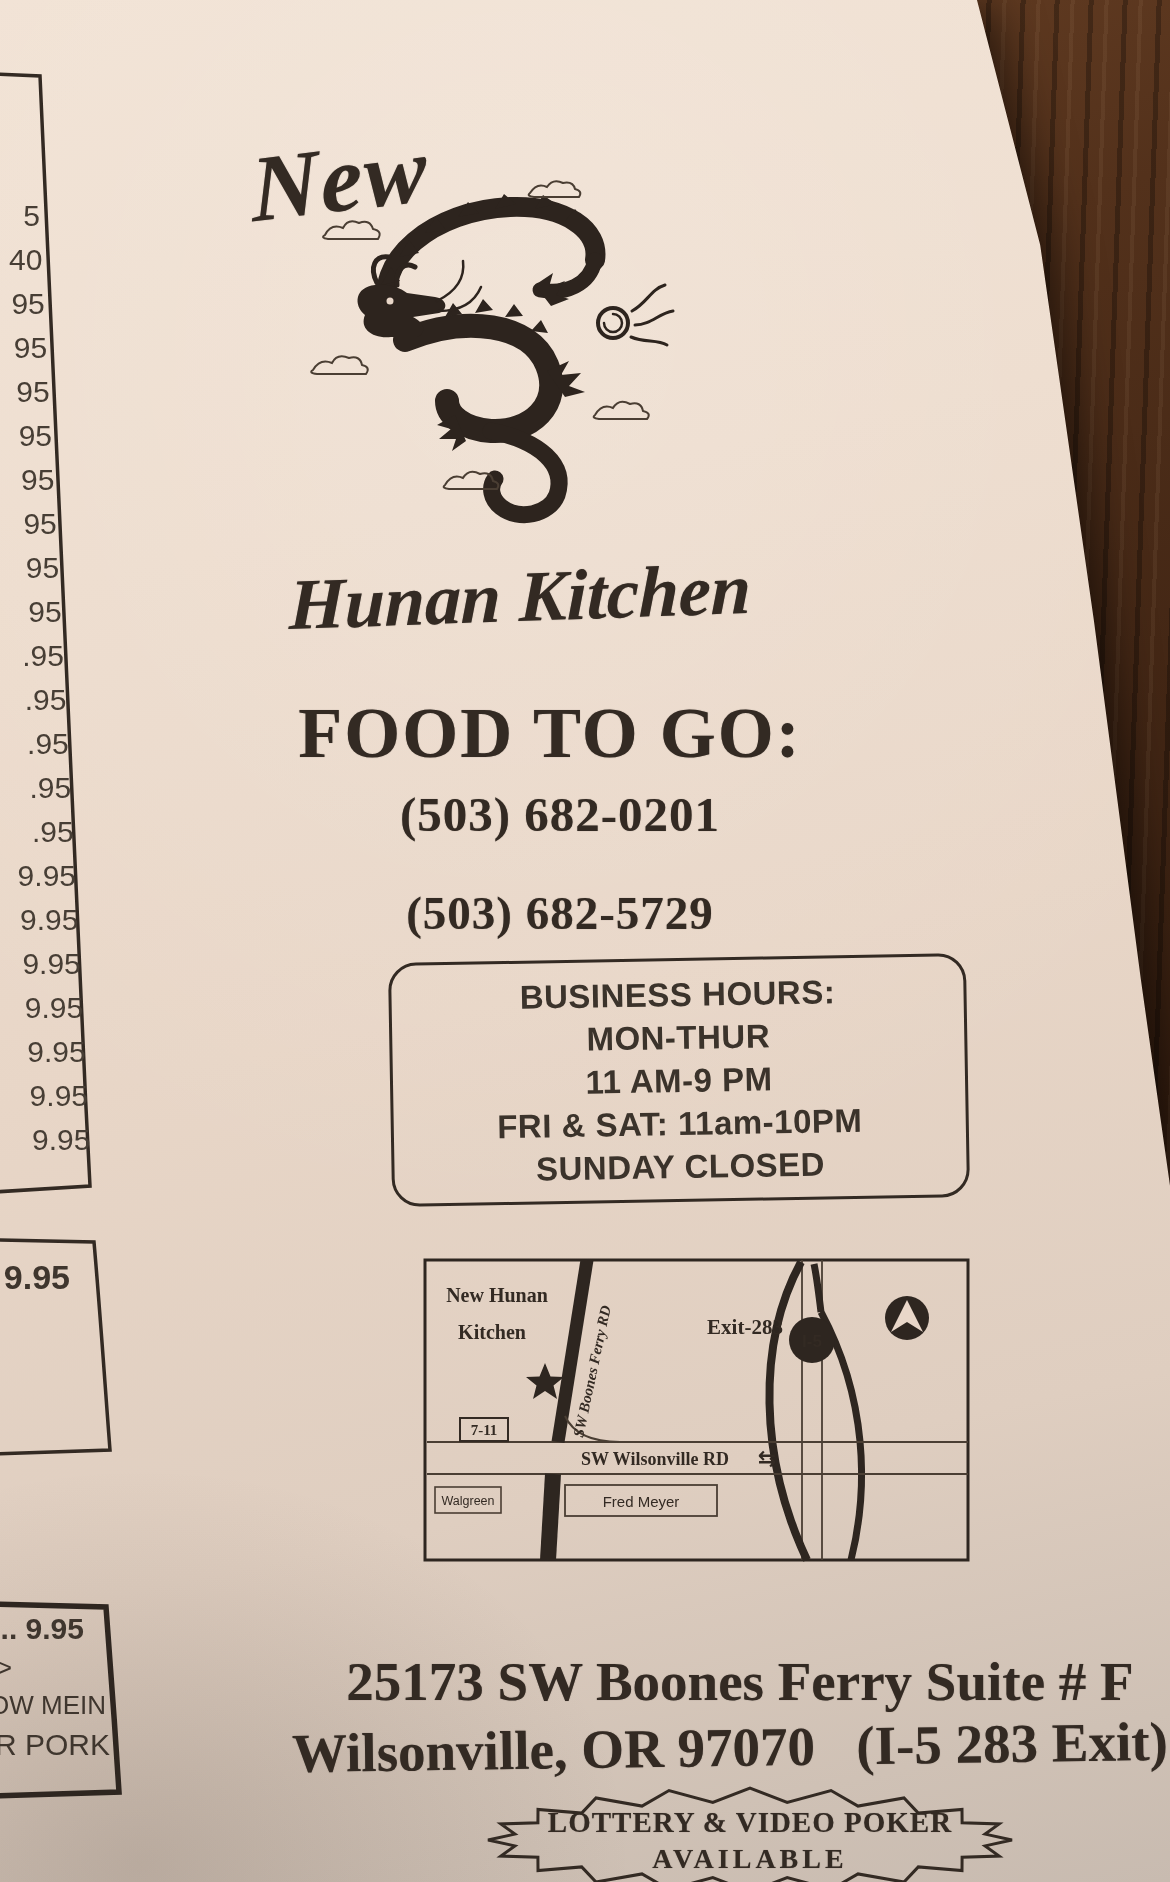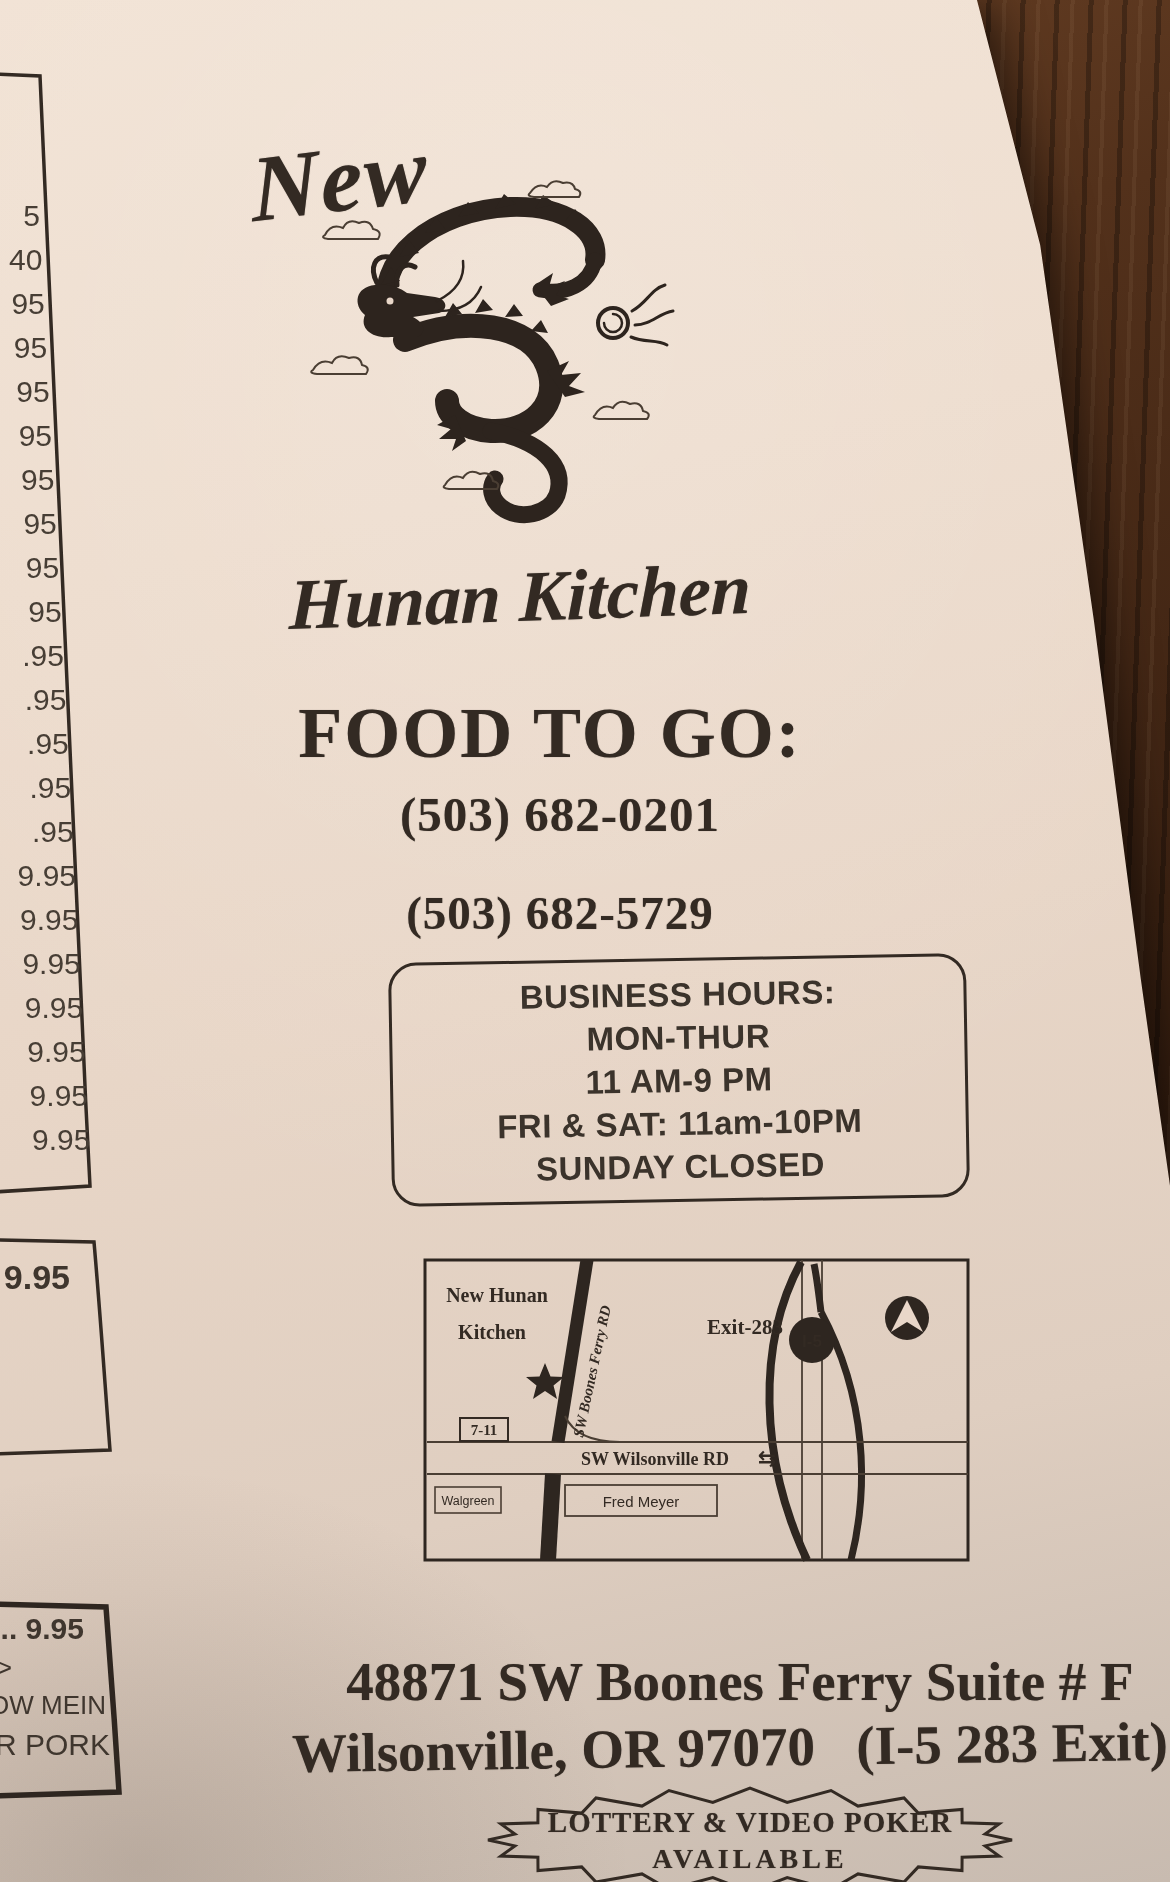--- a/index.html
+++ b/index.html
@@ -171,21 +171,21 @@
         <rect x="45" y="170" width="48" height="23" fill="none" stroke="#332a23" stroke-width="2"></rect>
         <text x="69" y="187" text-anchor="middle" font-size="15" font-weight="bold">7-11</text>
         <text x="240" y="217" text-anchor="middle" font-size="18" font-weight="bold">SW Wilsonville RD</text>
         <text x="352" y="218" text-anchor="middle" font-size="22" font-weight="bold" font-family="DejaVu Sans, sans-serif">⇆</text>
         <rect x="20" y="239" width="66" height="26" fill="none" stroke="#4a3e33" stroke-width="1.6"></rect>
         <text x="53" y="257" text-anchor="middle" font-size="12.5" fill="#4a4038" font-family="Liberation Sans, DejaVu Sans, sans-serif">Walgreen</text>
         <rect x="150" y="237" width="152" height="31" fill="none" stroke="#4a3e33" stroke-width="1.8"></rect>
         <text x="226" y="259" text-anchor="middle" font-size="15" fill="#4a4038" font-family="Liberation Sans, DejaVu Sans, sans-serif">Fred Meyer</text>
       </svg>
 
-      <div class="abs ink serifb addr1 ctr">48871 SW Boones Ferry Suite # F</div>
+      <div class="abs ink serifb addr1 ctr">25173 SW Boones Ferry Suite # F</div>
       <div class="abs ink serifb addr2 ctr">Wilsonville, OR 97070   (I-5 283 Exit)</div>
 
       <svg class="abs" style="left:470px;top:1782px;" width="560" height="116" viewBox="0 0 560 116">
         <polygon id="starburst-poly" fill="none" stroke="#332a23" stroke-width="3" points="542.0,58.0 515.1,63.9 529.2,74.1 492.1,75.3 492.0,88.6 448.3,84.9 434.0,100.1 388.0,91.9 361.0,107.5 317.2,95.5 280.0,110.0 242.8,95.5 199.0,107.5 172.0,91.9 126.0,100.1 111.7,84.9 68.0,88.6 67.9,75.3 30.8,74.1 44.9,63.9 18.0,58.0 44.9,52.1 30.8,41.9 67.9,40.7 68.0,27.4 111.7,31.1 126.0,15.9 172.0,24.1 199.0,8.5 242.8,20.5 280.0,6.0 317.2,20.5 361.0,8.5 388.0,24.1 434.0,15.9 448.3,31.1 492.0,27.4 492.1,40.7 529.2,41.9 515.1,52.1"></polygon>
       </svg>
       <div class="abs ink serifb lot2 ctr">AVAILABLE</div>
       <div class="abs ink serifb lot1 ctr">LOTTERY &amp; VIDEO POKER</div>
 
     </div>
   </div>

